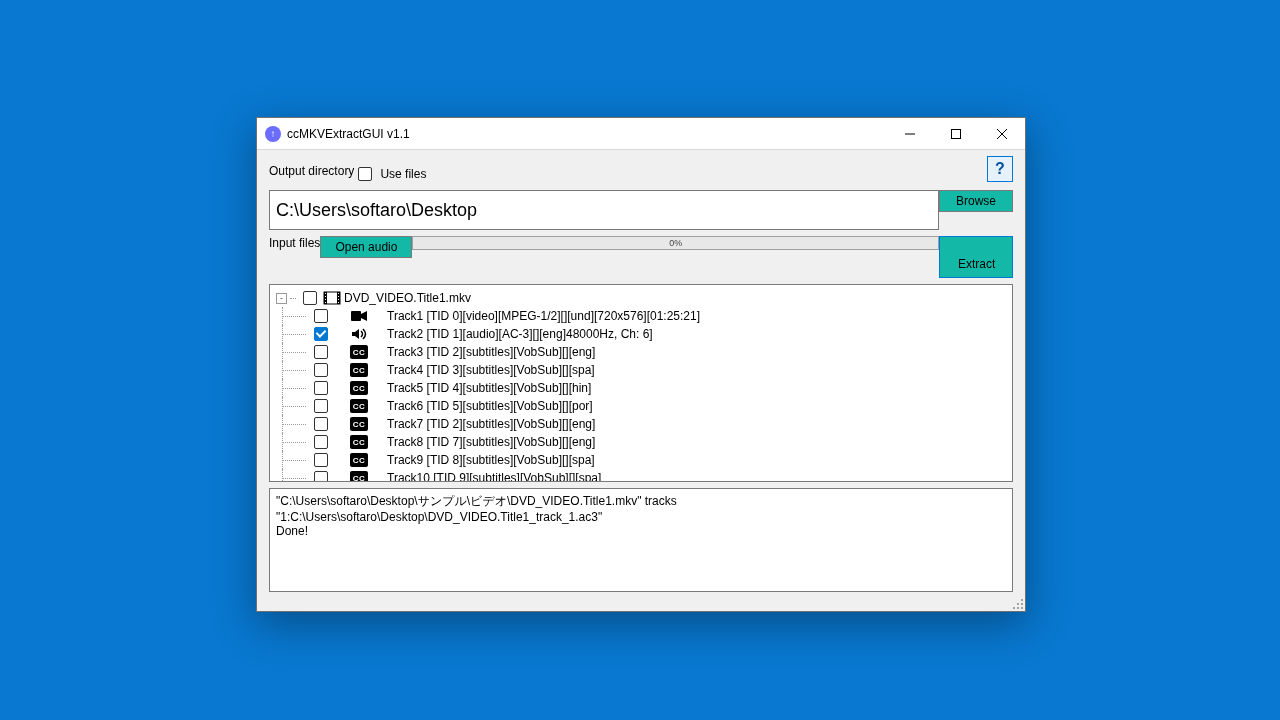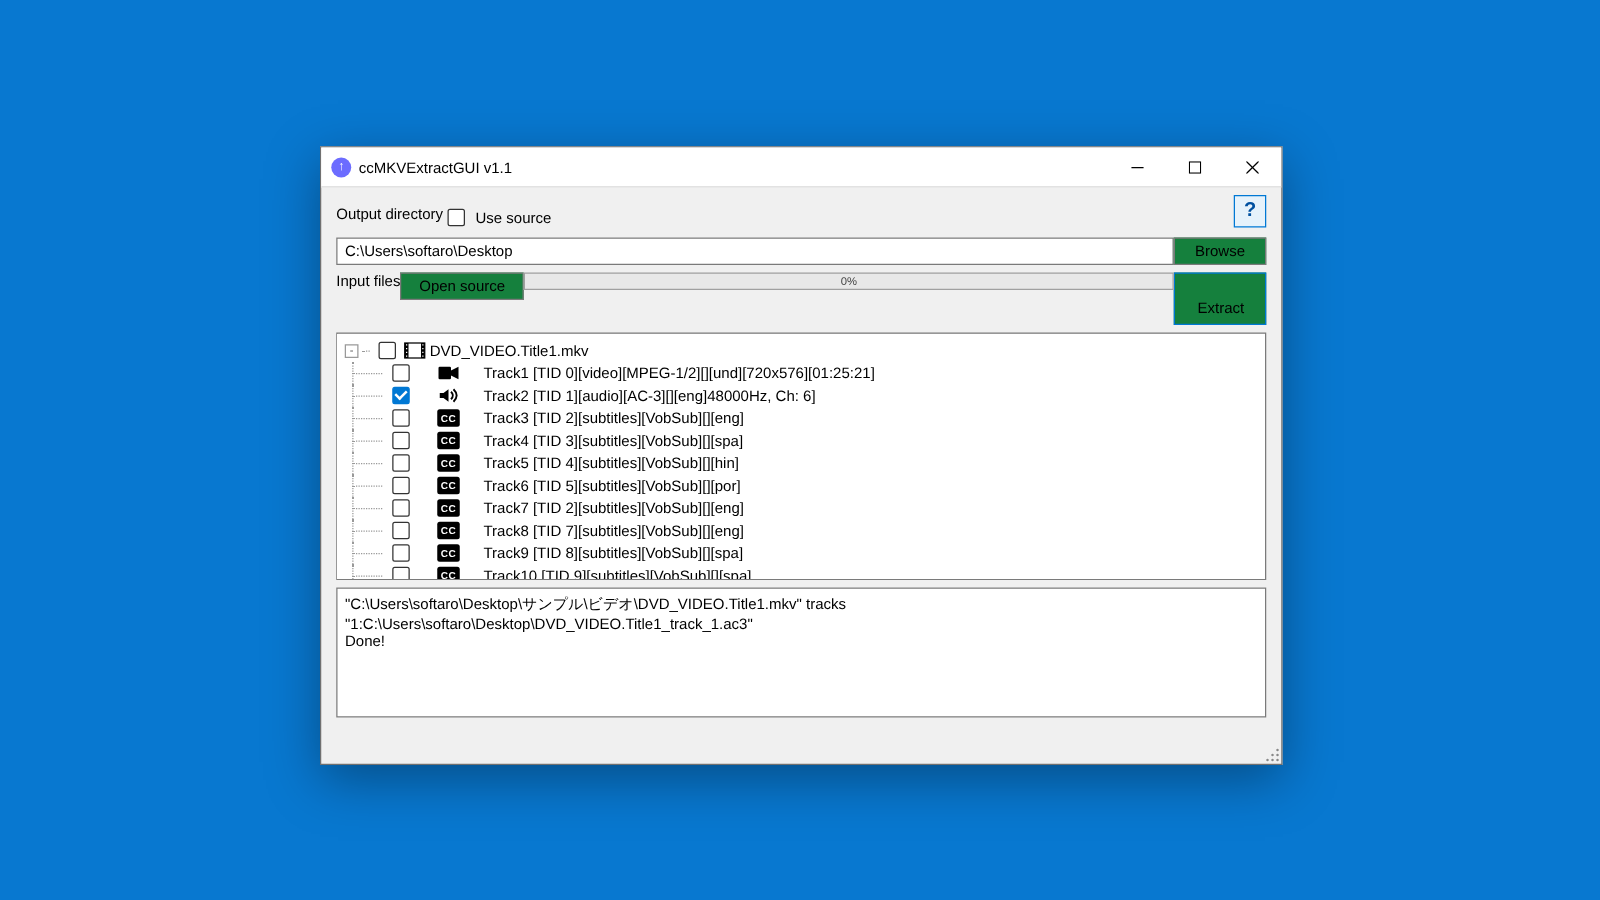--- a/index.html
+++ b/index.html
@@ -89,31 +89,31 @@
     width: 26px; height: 26px;
     border: 1px solid #0078d4;
     background: #e6f2fb;
     display: flex; align-items: center; justify-content: center;
     color: #0050a0;
     font-weight: bold;
     font-size: 16px;
   }
   .textfield {
     flex: 1;
-    height: 22px;
+    height: 40px;
     border: 1px solid #7a7a7a;
     background: #fff;
     padding: 2px 6px;
     font-family: inherit;
-    font-size: 12px;
+    font-size: 18px;
   }
   .btn {
     height: 22px;
     border: 1px solid #7a7a7a;
-    background: #15803d;
+    background: #14b8a6;
     padding: 2px 14px;
     font-family: inherit;
     font-size: 12px;
     cursor: pointer;
   }
   .btn.primary {
     border: 1px solid #0078d4;
     padding: 20px 18px;
   }
   .progress {
@@ -231,32 +231,32 @@
   </div>
 
   <div class="content">
 
     <div class="help-btn">?</div>
 
     <div class="row" style="margin-top:4px;">
       <span class="label">Output directory</span>
       <div class="checkbox-wrap">
         <input type="checkbox" class="cb" style="">
-        <span>Use source</span>
+        <span>Use files</span>
       </div>
     </div>
 
     <div class="row">
       <input class="textfield" value="C:\Users\softaro\Desktop" style="">
       <button class="btn" style="width:74px;">Browse</button>
     </div>
 
     <div class="row">
       <span class="label">Input files</span>
-      <button class="btn">Open source</button>
+      <button class="btn">Open audio</button>
       <div class="progress">
         <span>0%</span>
       </div>
       <button class="btn primary" style="width:74px;">Extract</button>
     </div>
 
     <div class="tree-panel">
       <div class="tree-root">
         <div class="expander">-</div>
         <div class="dotted-h"></div>

